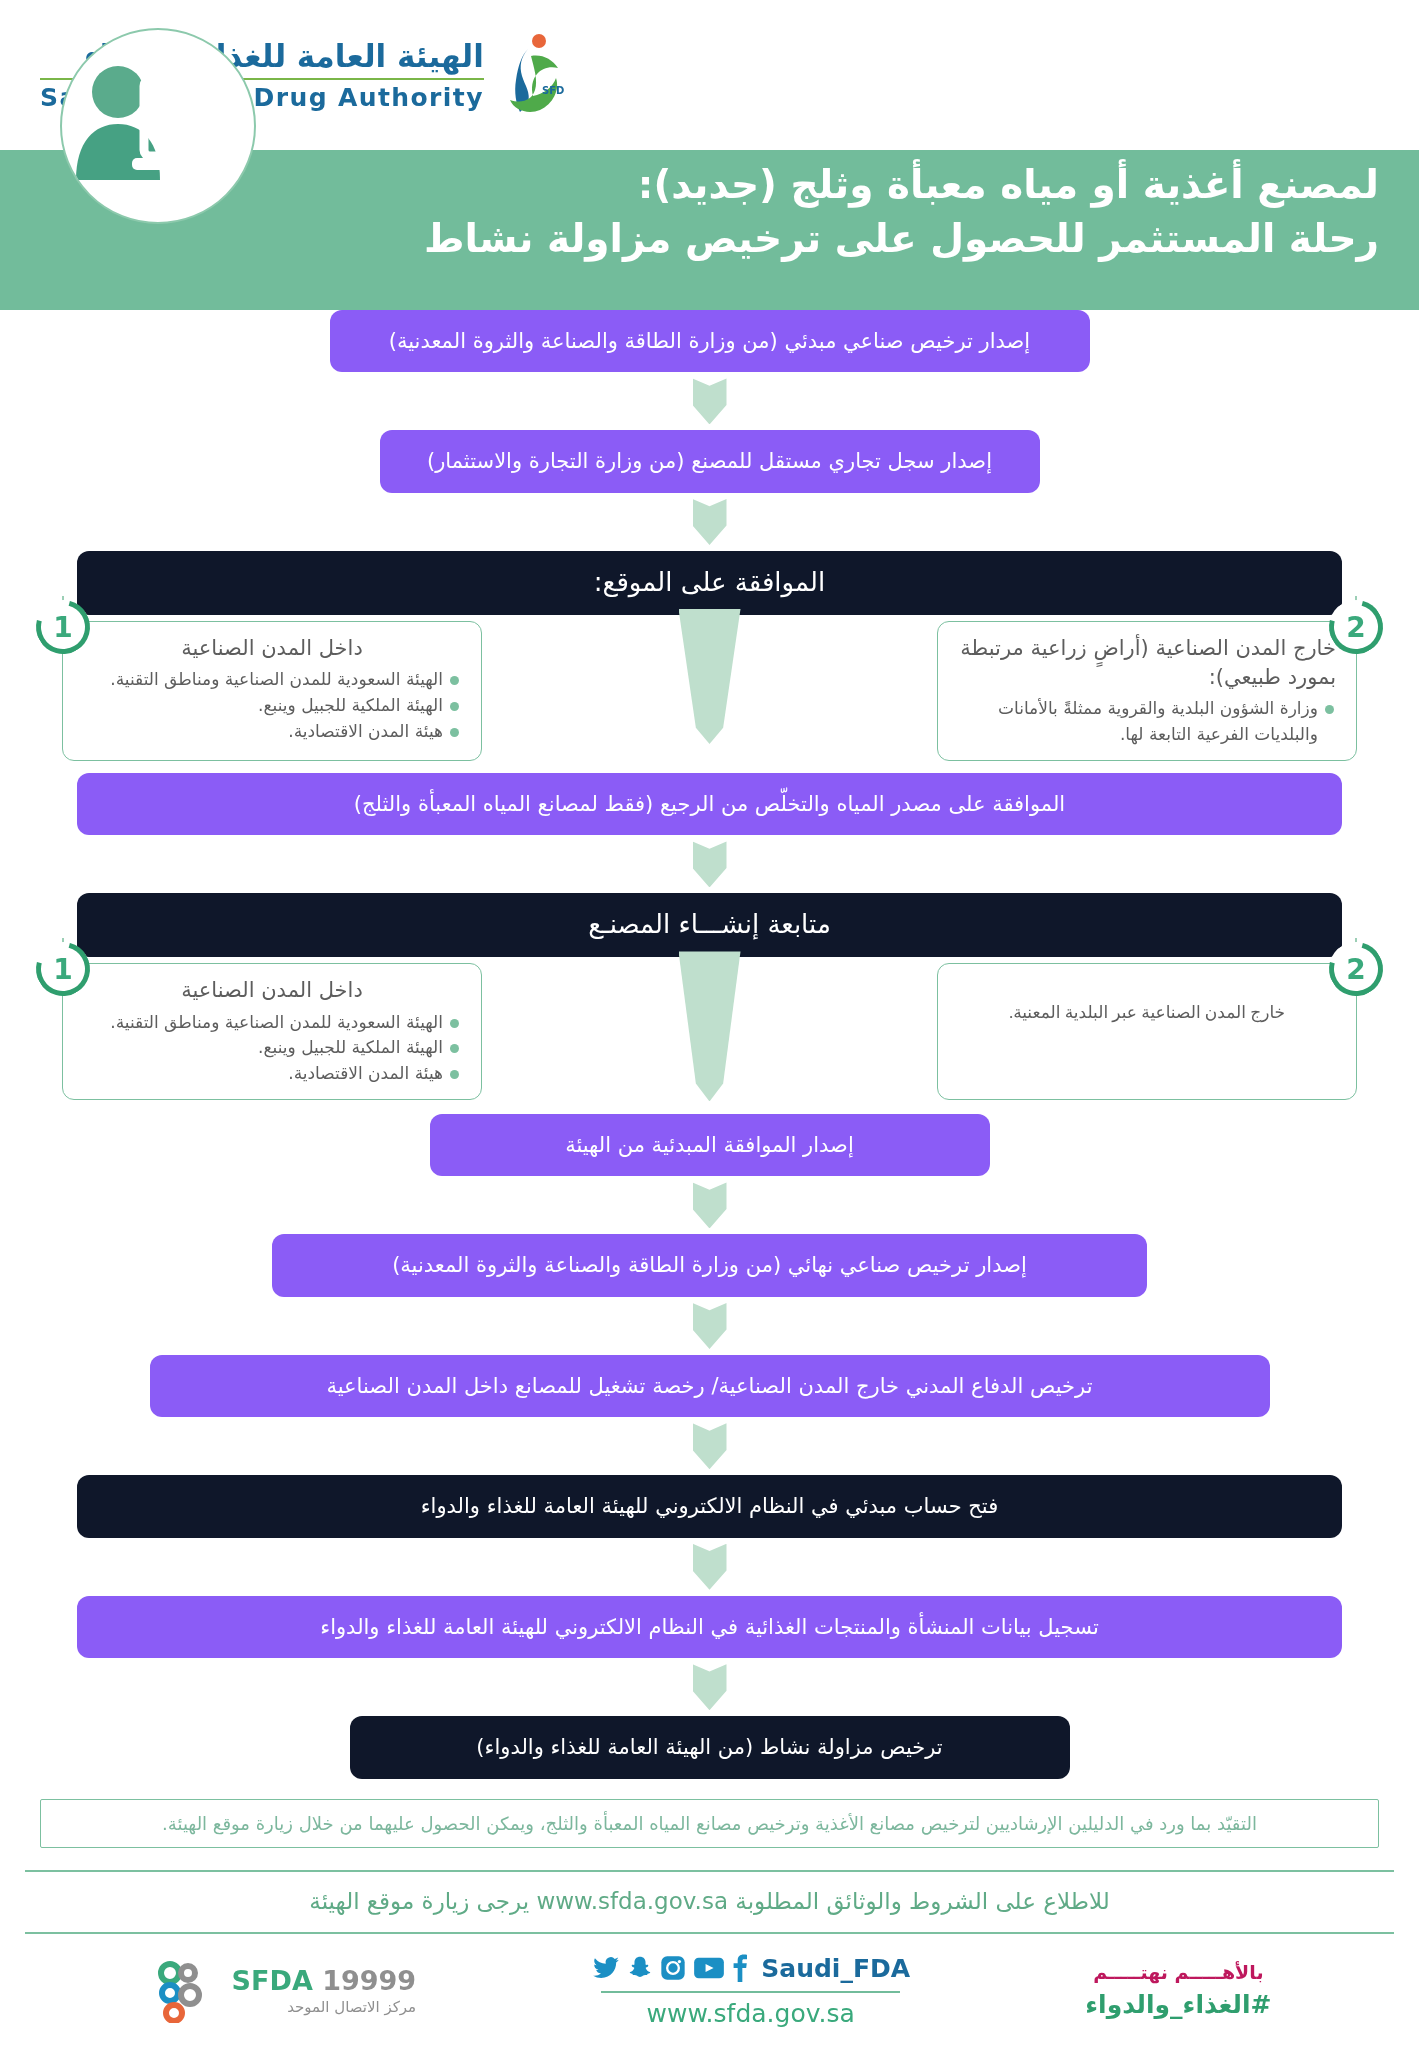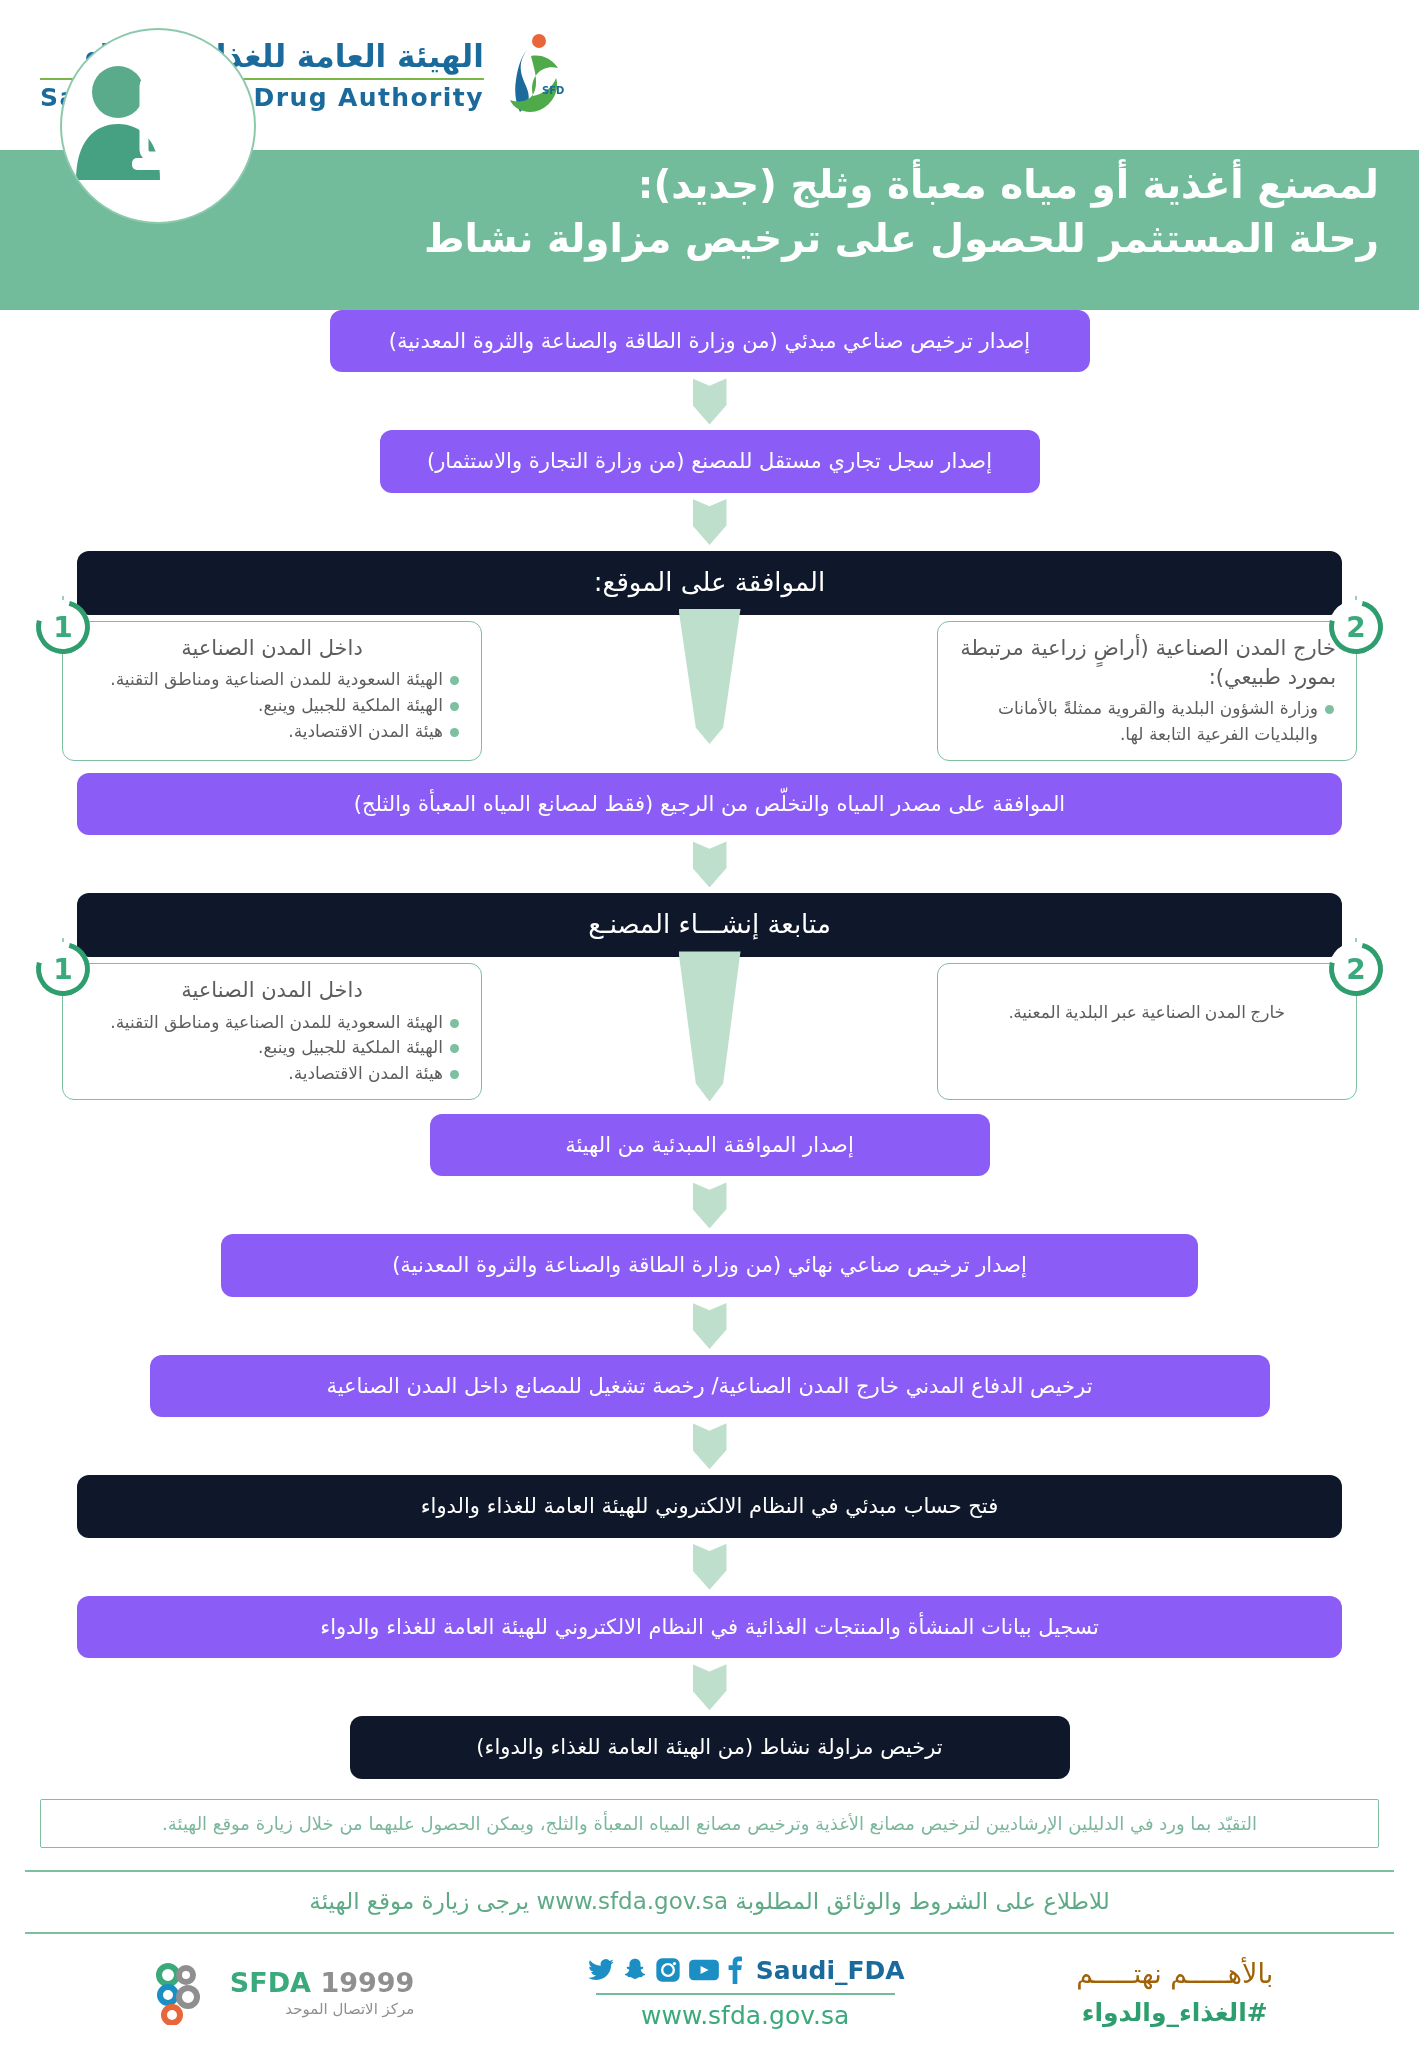--- a/index.html
+++ b/index.html
@@ -256,21 +256,21 @@
   
   .footer {
     margin-top: 20px;
     display: flex;
     align-items: center;
     justify-content: space-around;
     padding: 0 60px;
     direction: rtl;
   }
   .slogan { text-align: center; line-height: 1.5; }
-  .slogan .l1 { color: #a16207; font-size: 27px; font-weight: normal; }
+  .slogan .l1 { color: #be185d; font-size: 19px; font-weight: bold; }
   .slogan .l2 { color: #2f9e6e; font-size: 25px; font-weight: bold; }
 
   .social { text-align: center; }
   .social-row {
     display: flex;
     align-items: center;
     gap: 6px;
     direction: ltr;
     justify-content: center;
   }
@@ -400,21 +400,21 @@
           <li>هيئة المدن الاقتصادية.</li>
         </ul>
       </div>
     </div>
   </div>
 
   <div style="height:14px;"></div>
   <div class="step" style="width:560px;">إصدار الموافقة المبدئية من الهيئة</div>
   <div class="arrow-notch"></div>
 
-  <div class="step" style="width:977px;">إصدار ترخيص صناعي نهائي (من وزارة الطاقة والصناعة والثروة المعدنية)</div>
+  <div class="step" style="width:875px;">إصدار ترخيص صناعي نهائي (من وزارة الطاقة والصناعة والثروة المعدنية)</div>
   <div class="arrow-notch"></div>
 
   <div class="step" style="width:1120px;">ترخيص الدفاع المدني خارج المدن الصناعية/ رخصة تشغيل للمصانع داخل المدن الصناعية</div>
   <div class="arrow-notch"></div>
 
   <div class="step pale" style="width:1265px;">فتح حساب مبدئي في النظام الالكتروني للهيئة العامة للغذاء والدواء</div>
   <div class="arrow-notch"></div>
 
   <div class="step" style="width:1265px;">تسجيل بيانات المنشأة والمنتجات الغذائية في النظام الالكتروني للهيئة العامة للغذاء والدواء</div>
   <div class="arrow-notch"></div>

